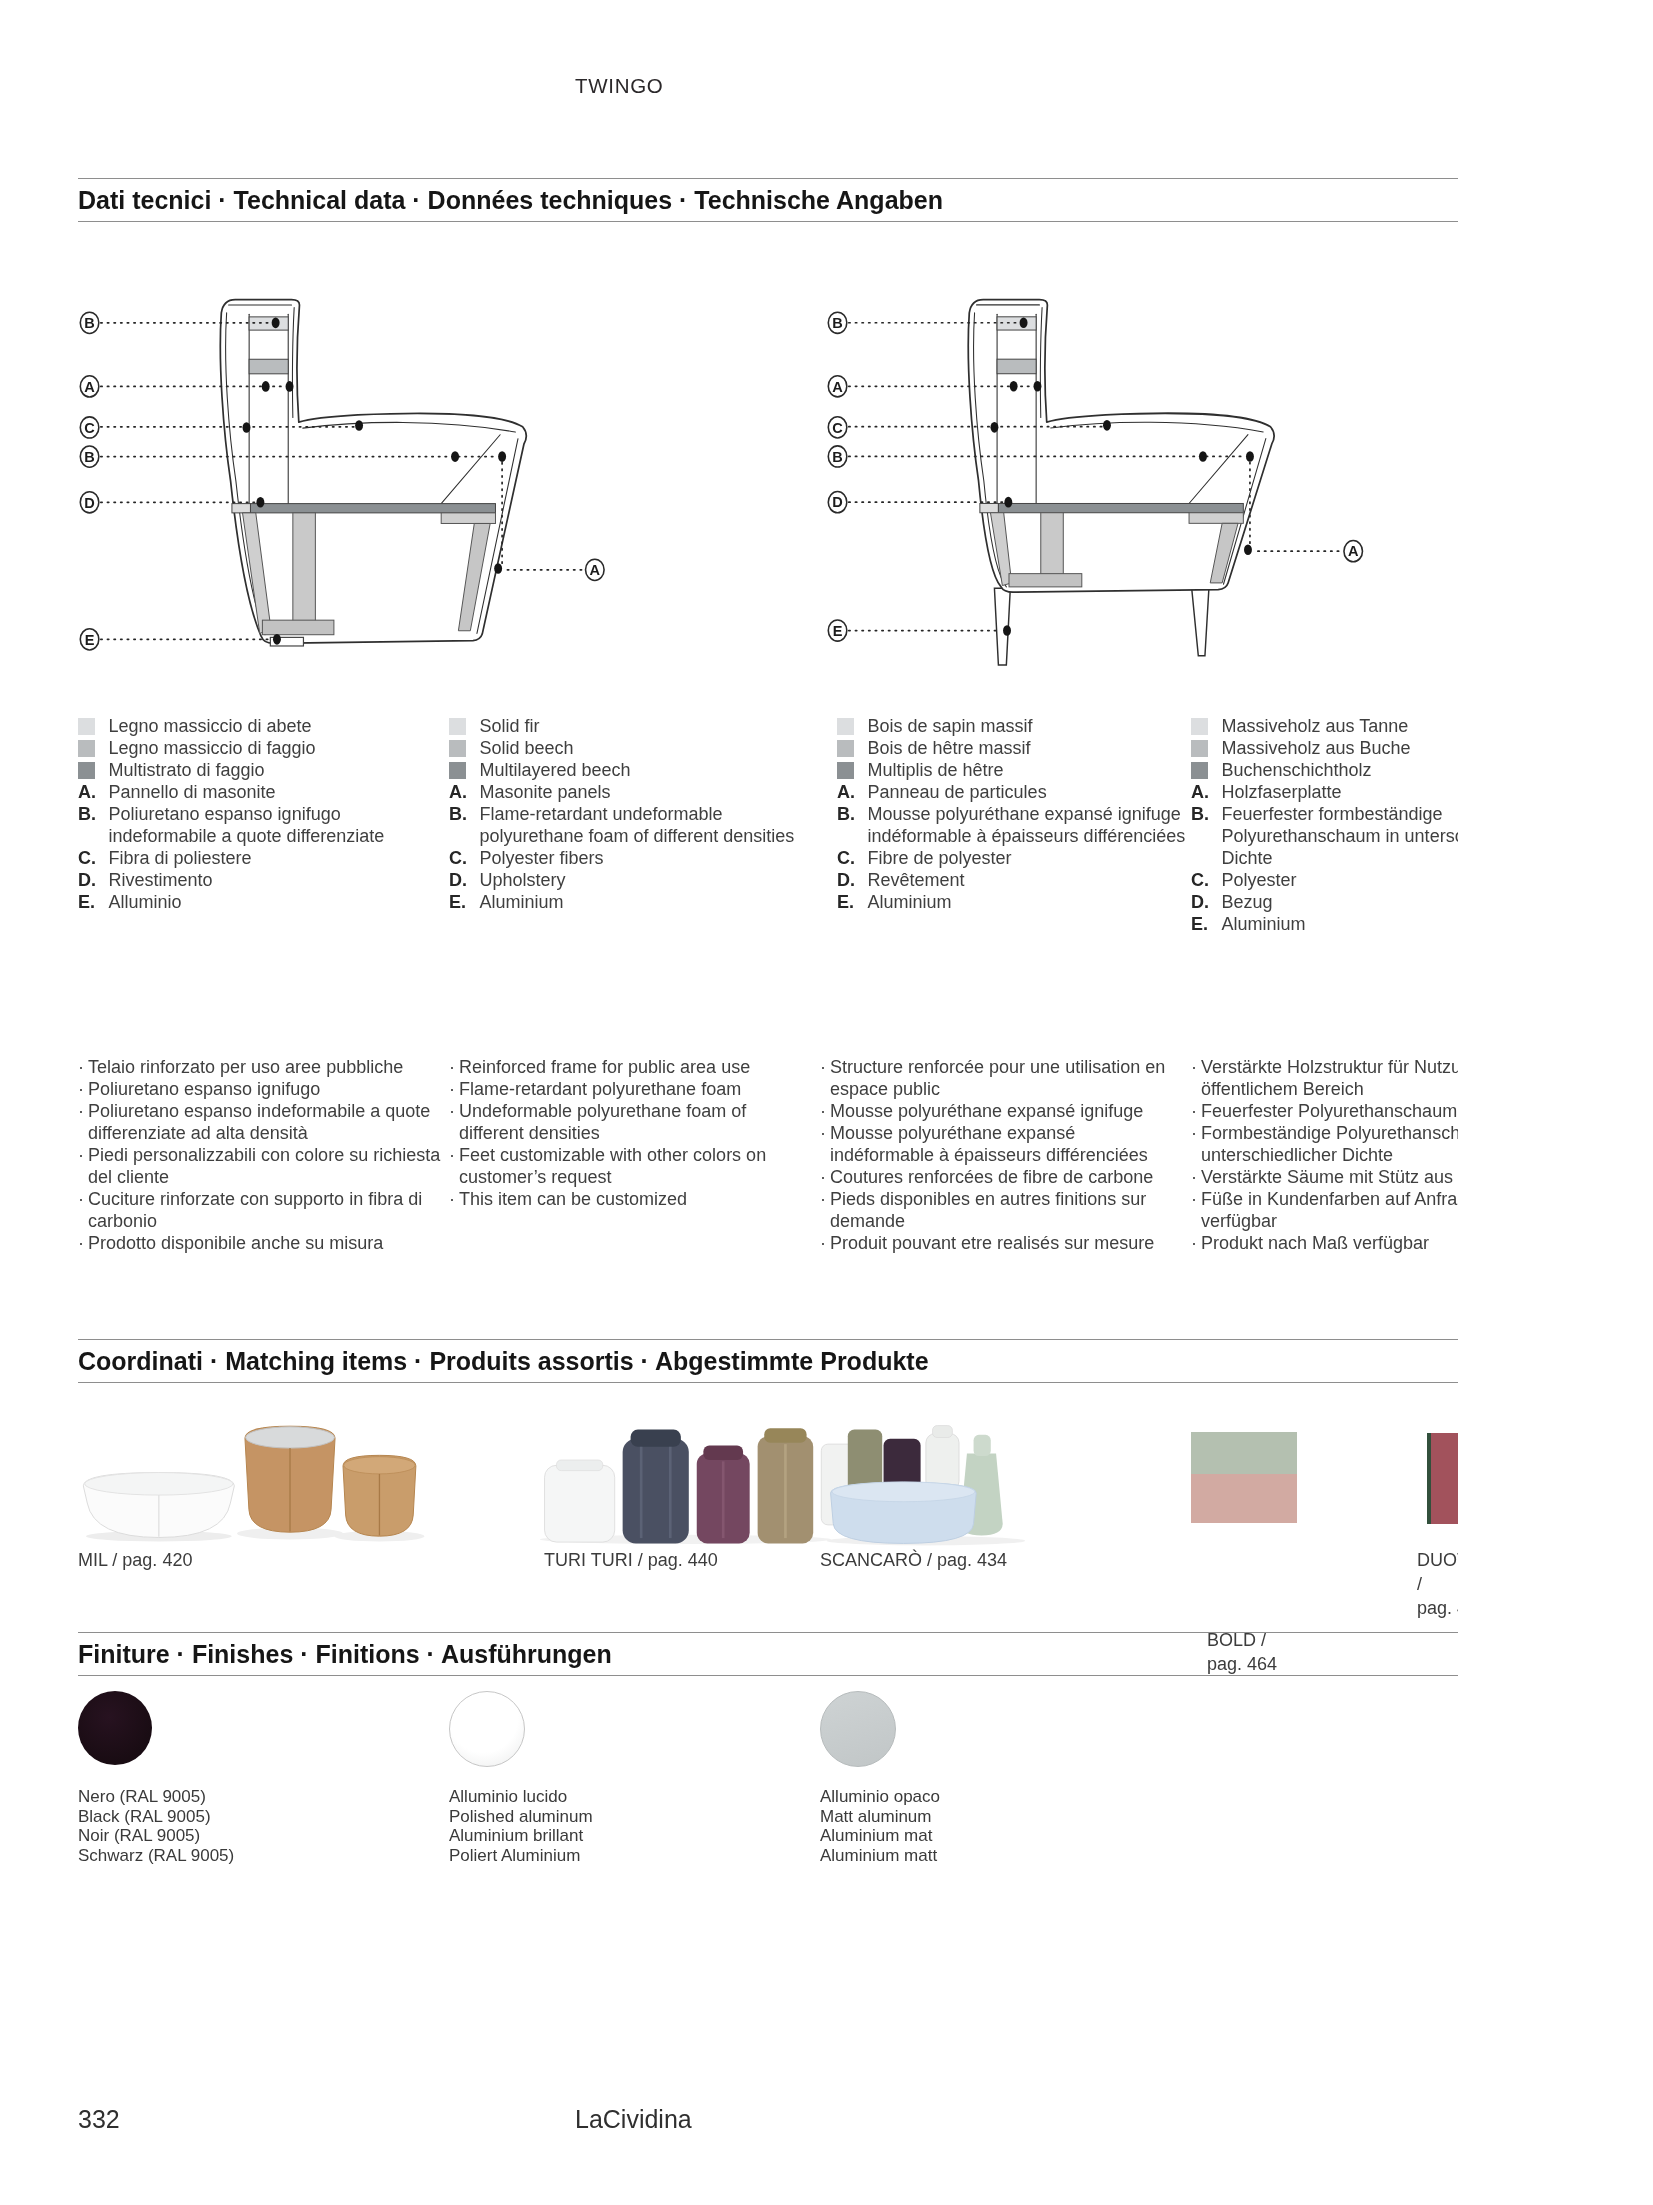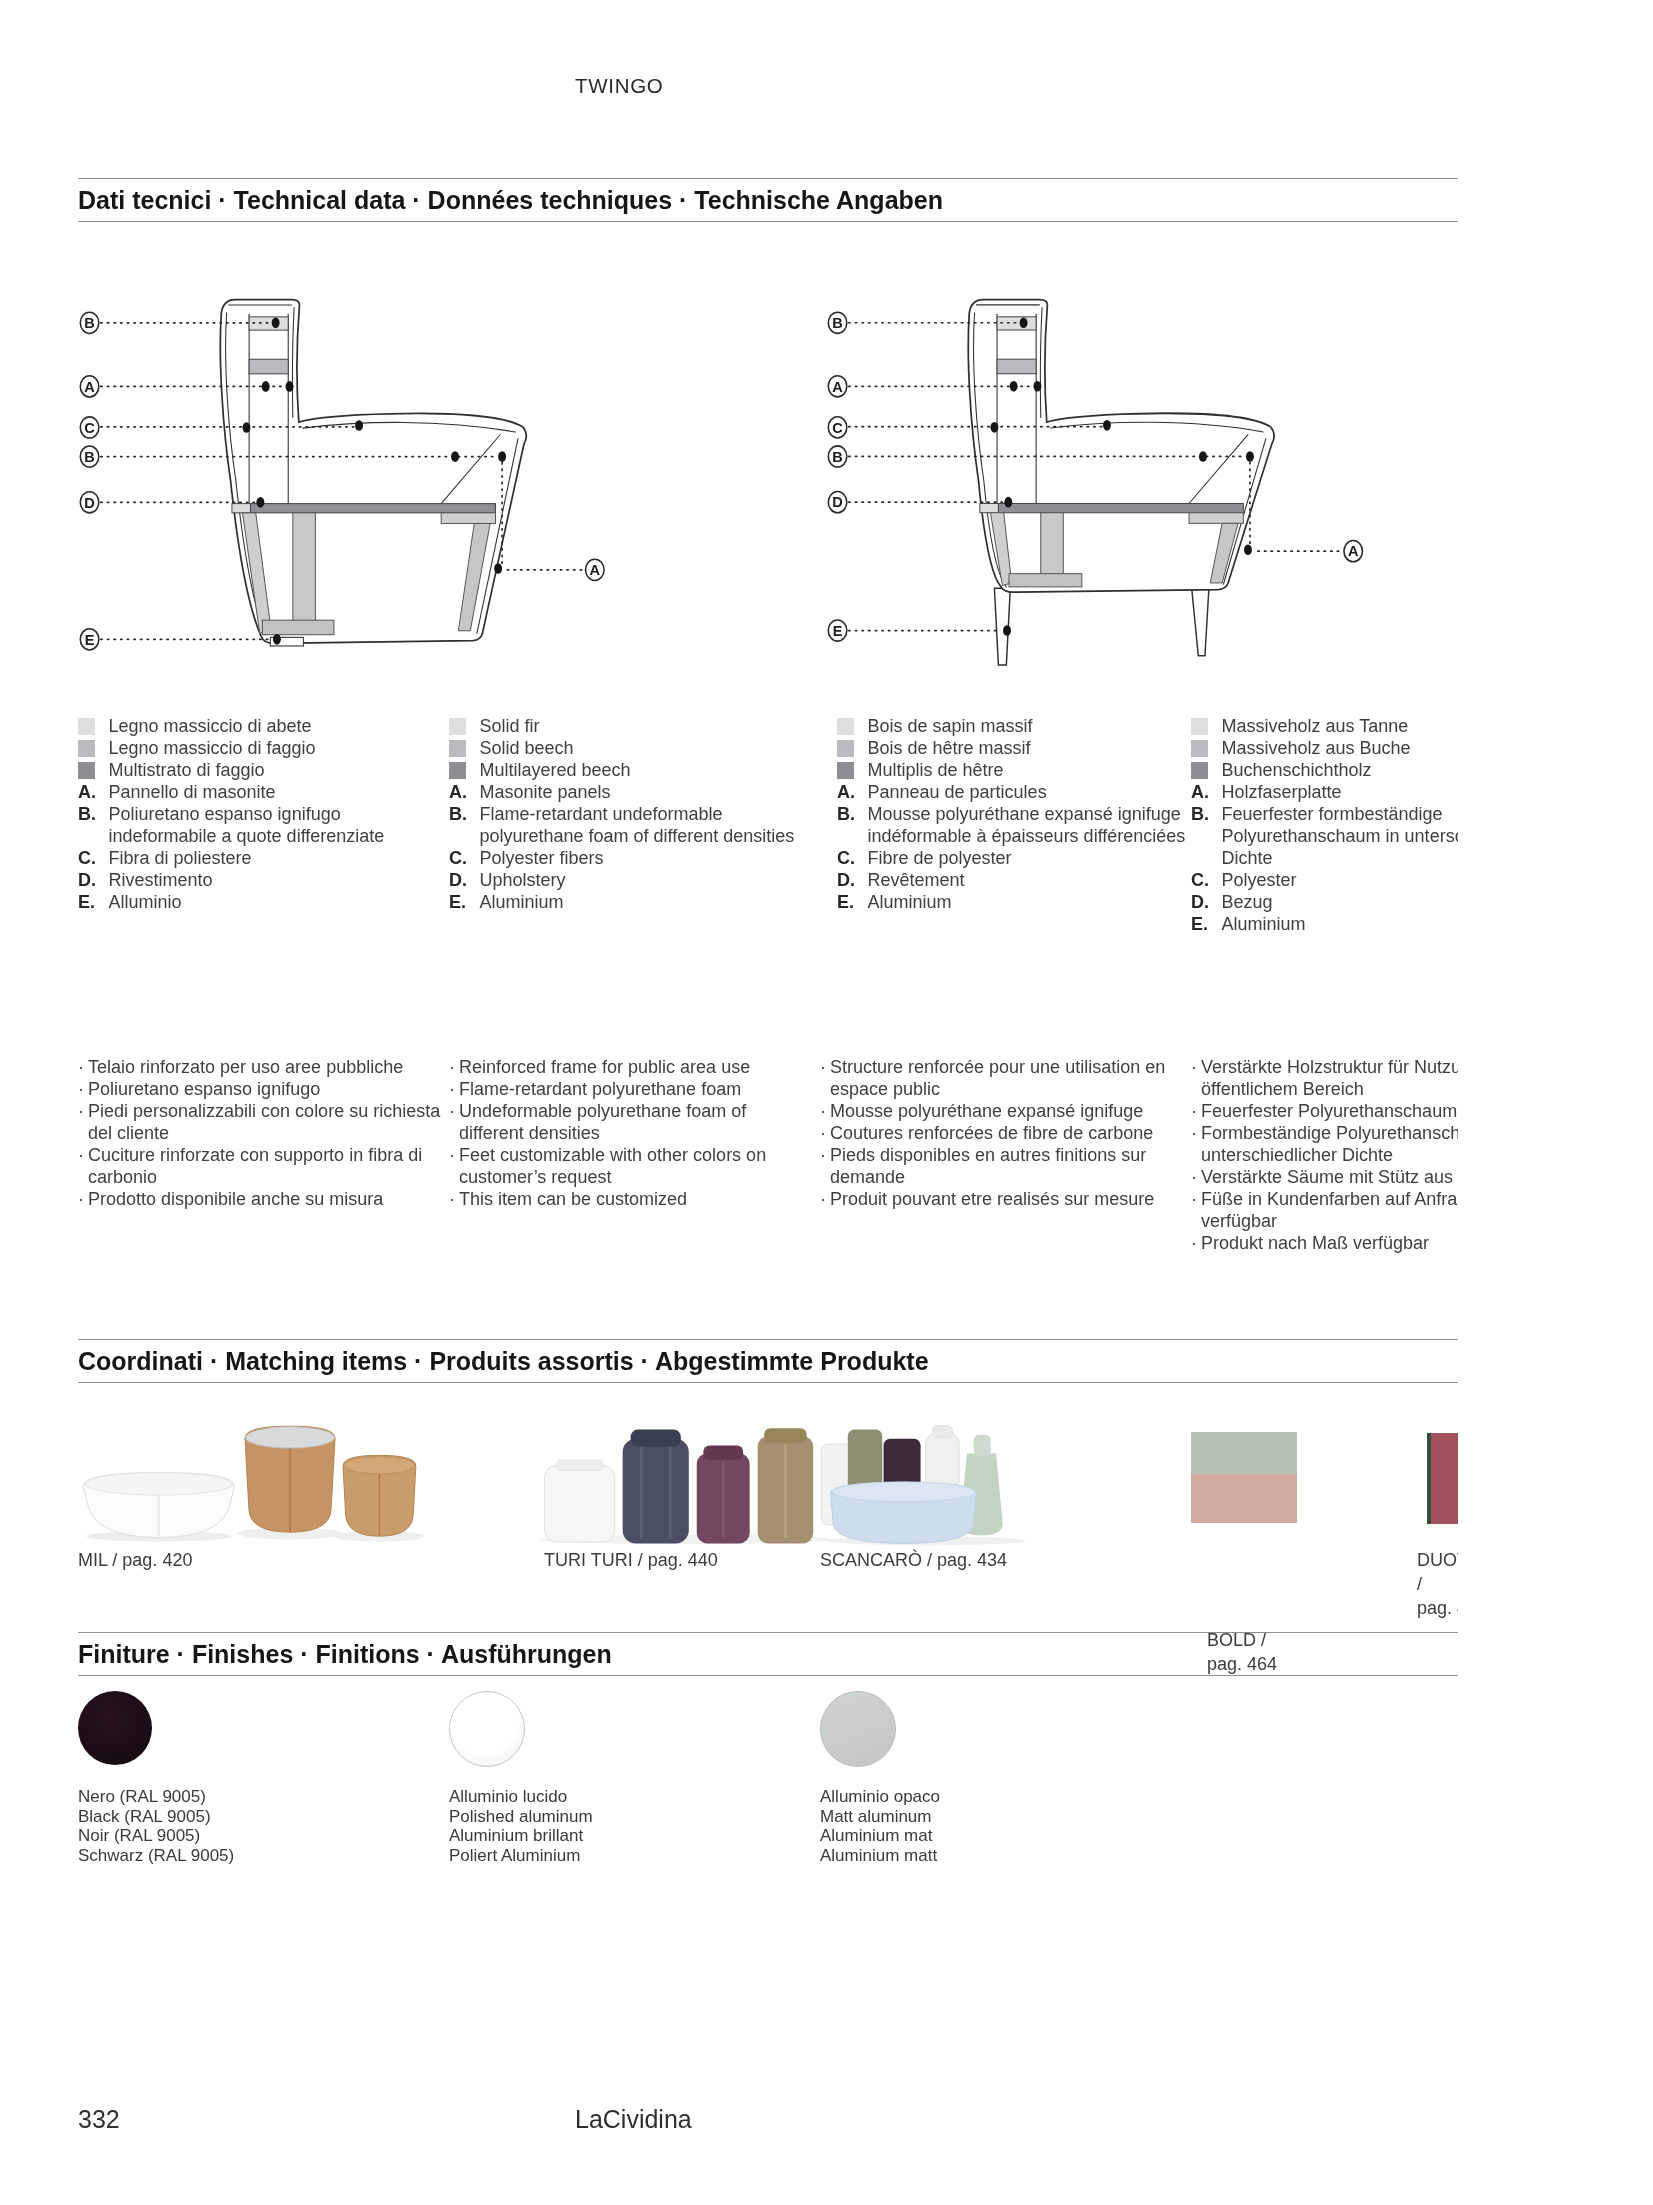--- a/index.html
+++ b/index.html
@@ -352,34 +352,36 @@
           <span>Aluminium</span>
         </div>
       </div>
     </div>
 
 
   <div id="features">
       <div class="feat-col" style="left: 78px;">
         <div class="feat">Telaio rinforzato per uso aree pubbliche</div>
         <div class="feat">Poliuretano espanso ignifugo</div>
+        <div class="feat">Poliuretano espanso indeformabile a quote differenziate ad alta densità</div>
         <div class="feat">Piedi personalizzabili con colore su richiesta del cliente</div>
         <div class="feat">Cuciture rinforzate con supporto in fibra di carbonio</div>
         <div class="feat">Prodotto disponibile anche su misura</div>
       </div>
       <div class="feat-col" style="left: 449px;">
         <div class="feat">Reinforced frame for public area use</div>
         <div class="feat">Flame-retardant polyurethane foam</div>
         <div class="feat">Undeformable polyurethane foam of different densities</div>
         <div class="feat">Feet customizable with other colors on customer’s request</div>
         <div class="feat">This item can be customized</div>
       </div>
       <div class="feat-col" style="left: 820px;">
         <div class="feat">Structure renforcée pour une utilisation en espace public</div>
         <div class="feat">Mousse polyuréthane expansé ignifuge</div>
+        <div class="feat">Mousse polyuréthane expansé indéformable à épaisseurs différenciées</div>
         <div class="feat">Coutures renforcées de fibre de carbone</div>
         <div class="feat">Pieds disponibles en autres finitions sur demande</div>
         <div class="feat">Produit pouvant etre realisés sur mesure</div>
       </div>
       <div class="feat-col" style="left: 1191px;">
         <div class="feat">Verstärkte Holzstruktur für Nutzung bei öffentlichem Bereich</div>
         <div class="feat">Feuerfester Polyurethanschaum</div>
         <div class="feat">Formbeständige Polyurethanschaum in unterschiedlicher Dichte</div>
         <div class="feat">Verstärkte Säume mit Stütz aus Kohlefaser</div>
         <div class="feat">Füße in Kundenfarben auf Anfrage verfügbar</div>

